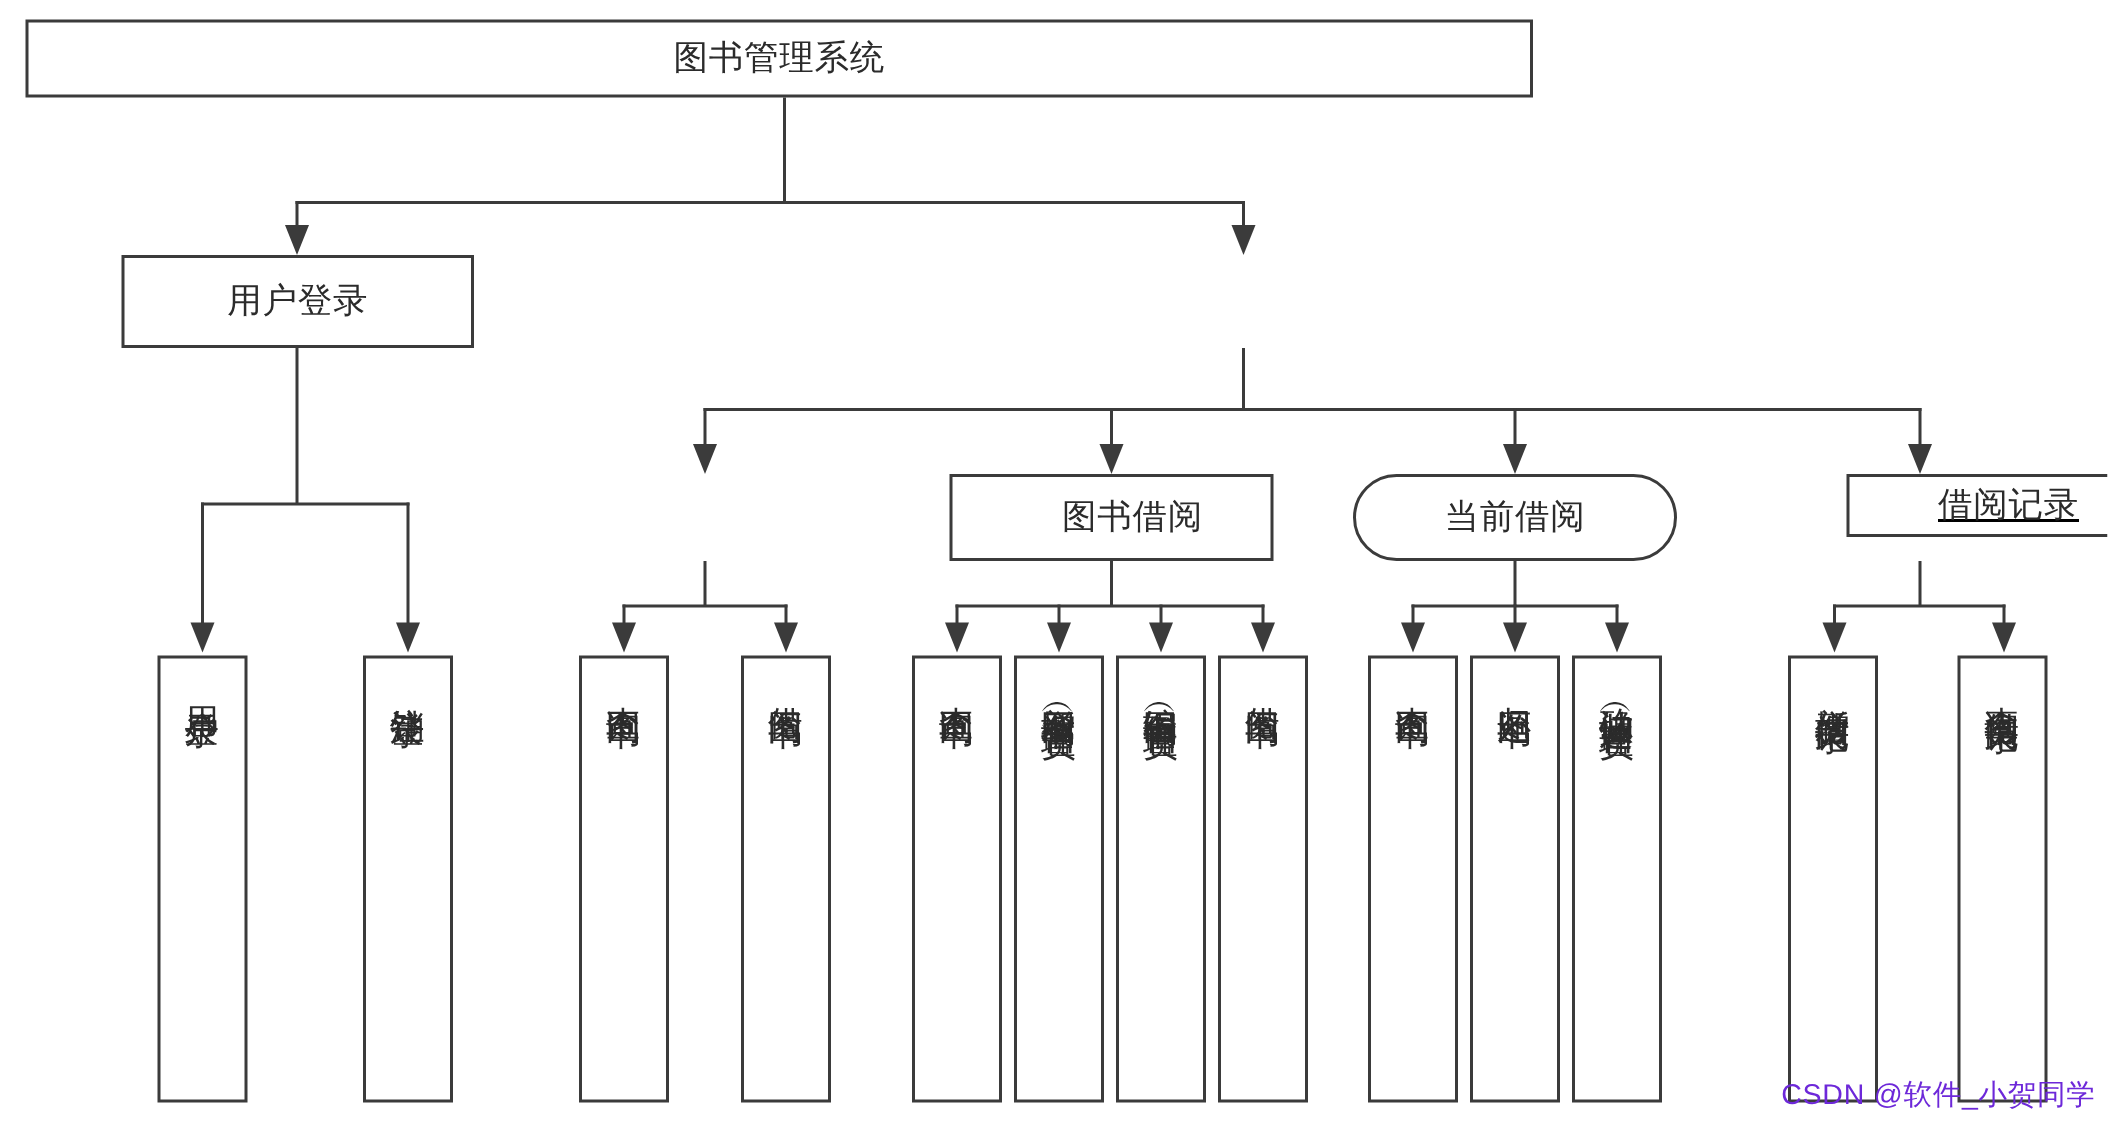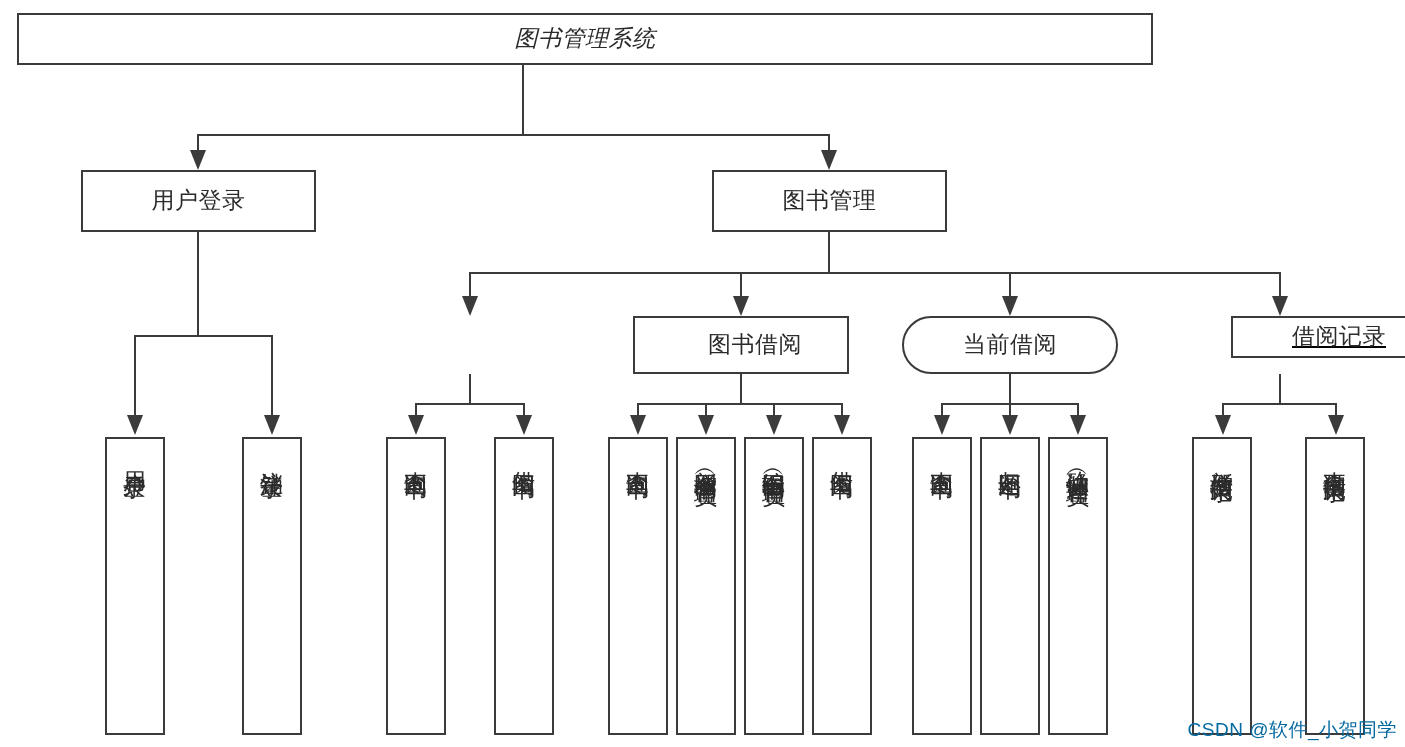--- a/index.html
+++ b/index.html
@@ -66,52 +66,49 @@
     height: 0;
     border-left: 8px solid transparent;
     border-right: 8px solid transparent;
     border-top: 20px solid #3b3b3b;
   }
   
   #watermark {
     position: absolute;
     right: 8px;
     bottom: 4px;
-    color: #0369a1;
+    color: #6d28d9;
     font-size: 19px;
     letter-spacing: 0.5px;
     white-space: nowrap;
     pointer-events: none;
   }
 </style>
 </head>
 <body>
 
 <div id="canvas">
 
-  <div class="node root horiz" style="left:17px; top:13px; width:1136px; height:52px;font-style:italic;">
+  <div class="node root horiz" style="left:17px; top:13px; width:1005px; height:52px;">
     <span class="label">图书管理系统</span>
   </div>
 
   <div class="conn vline" style="left:522px; top:65px; width:2px; height:70px;"></div>
 
   <div class="conn hline" style="left:197px; top:134px; width:632px; height:2px;"></div>
 
   <div class="conn vline" style="left:197px; top:134px; width:2px; height:22px;"></div>
   <div class="arrow" style="left:190px; top:150px;"></div>
   <div class="conn vline" style="left:828px; top:134px; width:2px; height:22px;"></div>
   <div class="arrow" style="left:821px; top:150px;"></div>
 
   <div class="node horiz" style="left:81px; top:170px; width:235px; height:62px;">
     <span class="label">用户登录</span>
   </div>
 
-  <div class="node horiz" style="left:712px; top:170px; width:235px; height:62px;">
-    <span class="label">图书管理</span>
-  </div>
 
   <div class="conn vline" style="left:197px; top:232px; width:2px; height:104px;"></div>
   <div class="conn hline" style="left:134px; top:335px; width:139px; height:2px;"></div>
   <div class="conn vline" style="left:134px; top:335px; width:2px; height:86px;"></div>
   <div class="arrow" style="left:127px; top:415px;"></div>
   <div class="conn vline" style="left:271px; top:335px; width:2px; height:86px;"></div>
   <div class="arrow" style="left:264px; top:415px;"></div>
 
   <div class="conn vline" style="left:828px; top:232px; width:2px; height:42px;"></div>
   <div class="conn hline" style="left:469px; top:272px; width:812px; height:2px;"></div>

